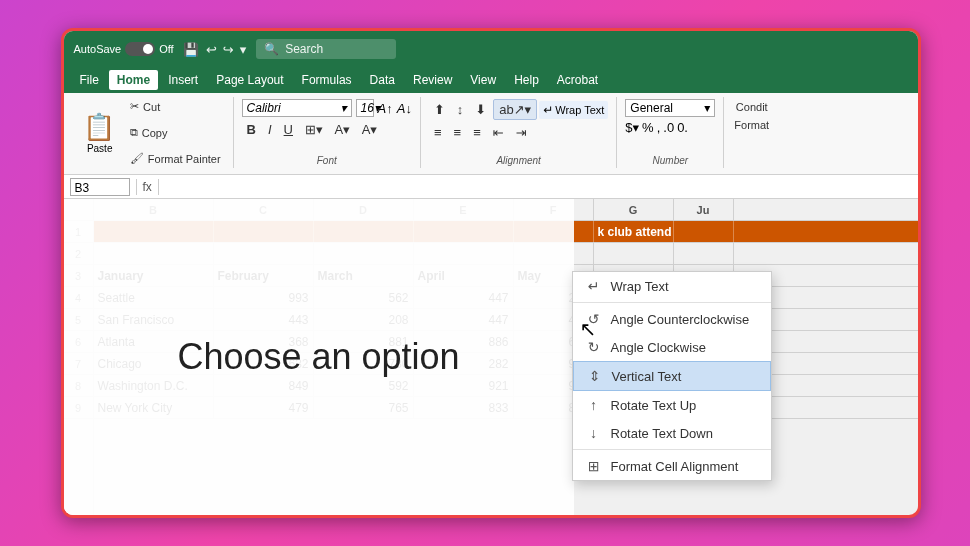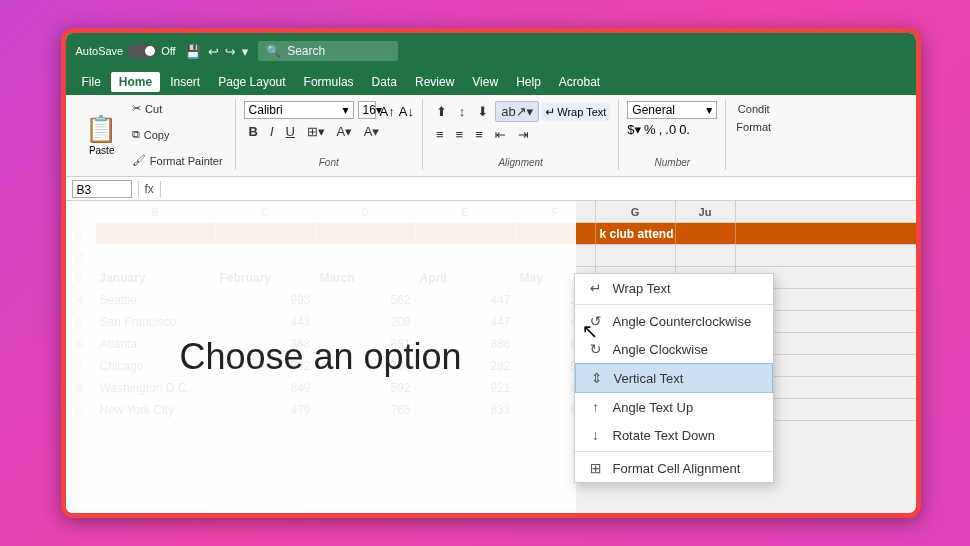--- a/index.html
+++ b/index.html
@@ -10,21 +10,21 @@
       display: flex;
       align-items: center;
       justify-content: center;
       font-family: 'Segoe UI', Arial, sans-serif;
       overflow: hidden;
     }
     .excel-window {
       width: 860px;
       height: 490px;
       background: #f0f0f0;
-      border: 5px solid #ef4444;
+      border: 3px solid #ef4444;
       border-radius: 12px;
       box-shadow: 0 4px 20px rgba(0,0,0,0.4);
       display: flex;
       flex-direction: column;
       overflow: hidden;
       position: relative;
       margin-left: 11px;
     }
     
     .title-bar {
@@ -166,22 +166,23 @@
     
     .font-group {
       display: flex;
       flex-direction: column;
       padding: 2px 8px;
       border-right: 1px solid #d0d0d0;
       gap: 3px;
     }
     .font-select {
       display: flex;
-      align-items: flex-end;
+      align-items: center;
       gap: 4px;
+      font-style: italic;
     }
     .font-name-box {
       border: 1px solid #aaa;
       background: white;
       font-size: 12px;
       padding: 1px 4px;
       width: 110px;
       display: flex;
       align-items: center;
       justify-content: space-between;
@@ -707,21 +708,21 @@
       <div class="dropdown-item">
         <span class="di-icon">↻</span>
         <span>Angle Clockwise</span>
       </div>
       <div class="dropdown-item active-item">
         <span class="di-icon">⇕</span>
         <span>Vertical Text</span>
       </div>
       <div class="dropdown-item">
         <span class="di-icon">↑</span>
-        <span>Angle Text Up</span>
+        <span>Rotate Text Up</span>
       </div>
       <div class="dropdown-item">
         <span class="di-icon">↓</span>
         <span>Rotate Text Down</span>
       </div>
       <div class="dropdown-divider"></div>
       <div class="dropdown-item">
         <span class="di-icon">⊞</span>
         <span>Format Cell Alignment</span>
       </div>

